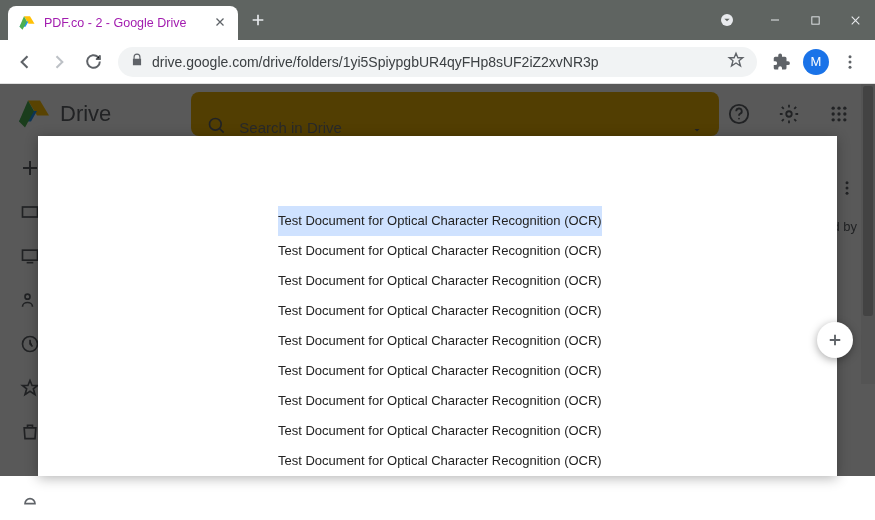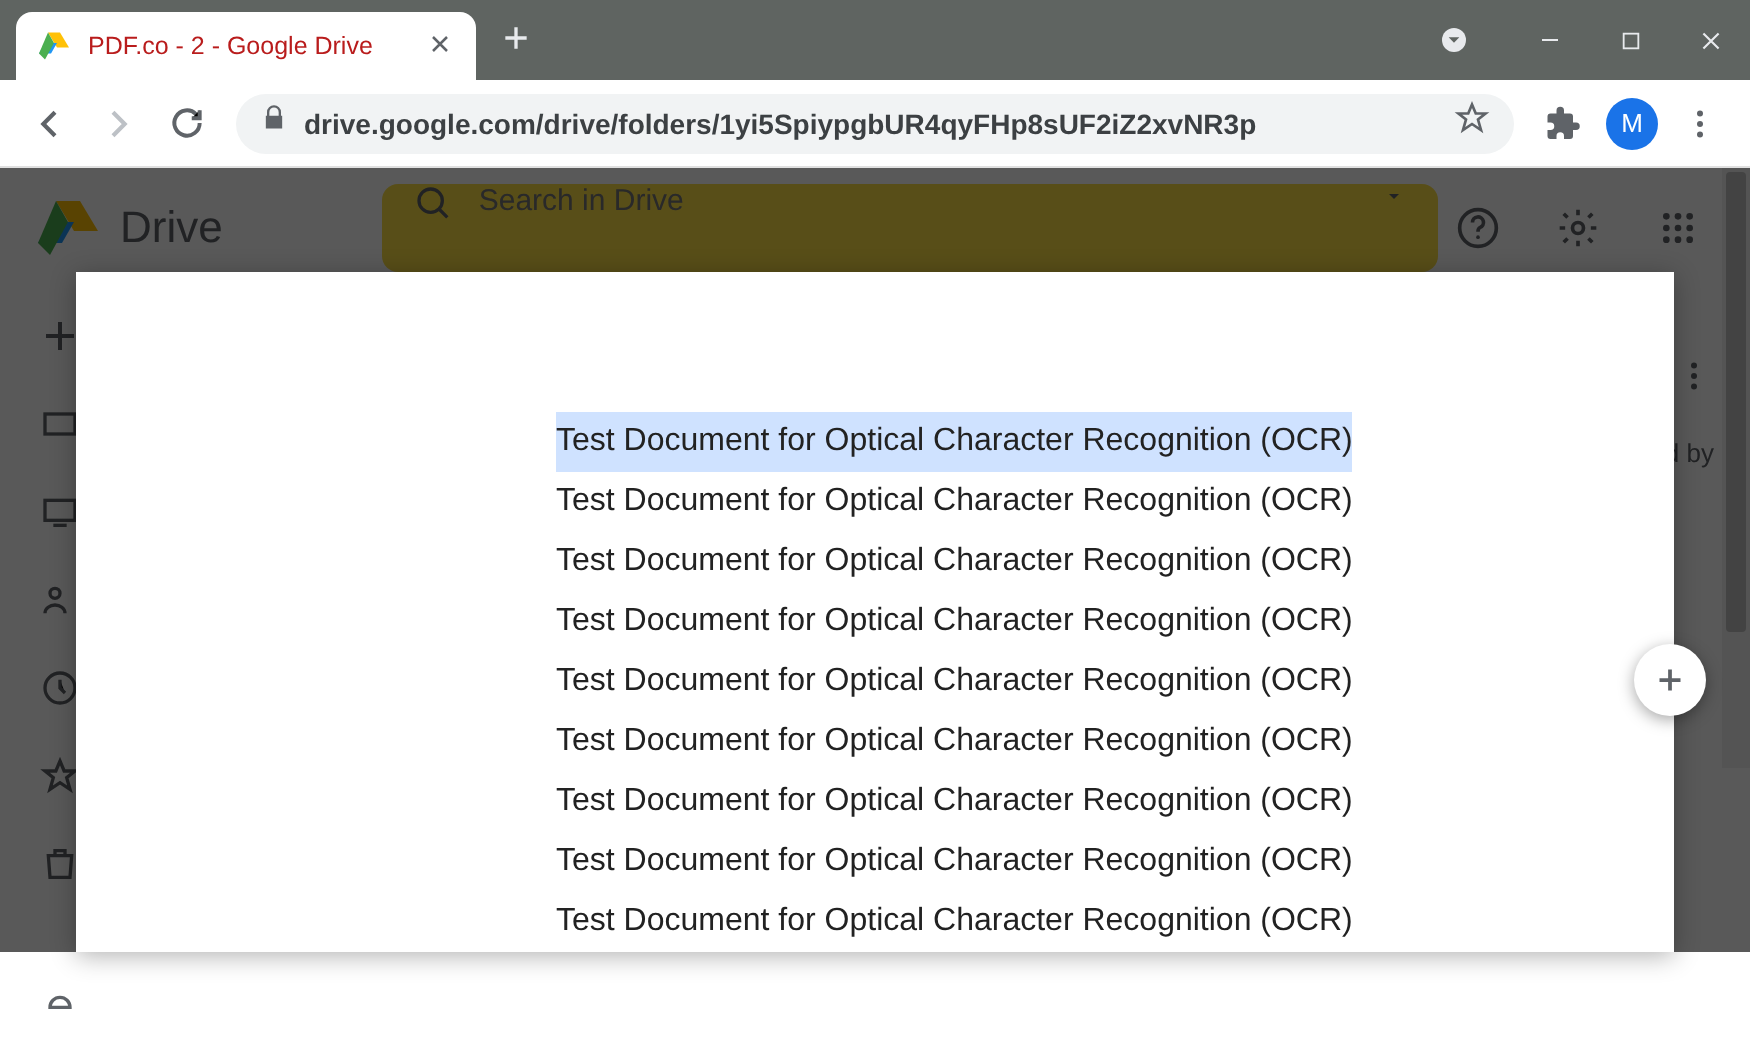--- a/index.html
+++ b/index.html
@@ -2,63 +2,63 @@
 <html><head>
 <meta charset="utf-8">
 <style>
   * { margin: 0; padding: 0; box-sizing: border-box; font-family: Arial, sans-serif; }
   body { width: 875px; height: 520px; overflow: hidden; background: #fff; position: relative; }
 
   
   .titlebar { height: 40px; background: #5f6461; display: flex; align-items: flex-end; }
   .tab { background: #fff; height: 34px; margin-left: 8px; border-radius: 8px 8px 0 0; display: flex; align-items: center; padding: 0 10px; min-width: 230px; position: relative; }
   .tab-favicon { width: 18px; height: 18px; margin-right: 8px; }
-  .tab-title { font-size: 12.5px; color: #b91c1c; flex: 1; }
+  .tab-title { font-size: 12.5px; color: #a21caf; flex: 1; }
   .tab-close { font-size: 14px; color: #5f6368; cursor: pointer; padding: 2px; }
   .newtab { color: #e8eaed; margin-left: 12px; margin-bottom: 8px; cursor: pointer; }
   .win-controls { margin-left: auto; display: flex; align-items: center; height: 40px; }
   .win-btn { width: 40px; height: 40px; display: flex; align-items: center; justify-content: center; color: #e8eaed; cursor: pointer; }
   .win-cone { margin-right: 8px; }
 
   
   .toolbar { height: 44px; background: #fff; display: flex; align-items: center; padding: 0 8px; border-bottom: 1px solid #e0e0e0; }
   .nav-btn { width: 34px; height: 34px; display: flex; align-items: center; justify-content: center; color: #5f6368; cursor: pointer; border-radius: 50%; }
   .nav-btn.disabled { color: #bdc1c6; }
   .omnibox { flex: 1; height: 30px; background: #f1f3f4; border-radius: 15px; display: flex; align-items: center; padding: 0 12px; margin: 0 8px; }
   .lock-icon { color: #5f6368; margin-right: 8px; }
-  .url-text { font-size: 14px; color: #3c4043; flex: 1; font-weight: bold; }
+  .url-text { font-size: 14px; color: #3c4043; flex: 1; }
   .star-icon { color: #5f6368; cursor: pointer; }
   .ext-btn { width: 34px; height: 34px; display: flex; align-items: center; justify-content: center; color: #5f6368; cursor: pointer; }
   .avatar { width: 26px; height: 26px; background: #1a73e8; color: #fff; border-radius: 50%; display: flex; align-items: center; justify-content: center; font-size: 13px; cursor: pointer; margin: 0 4px; }
   .menu-dots { width: 34px; height: 34px; display: flex; align-items: center; justify-content: center; color: #5f6368; cursor: pointer; }
 
   
   .content { position: relative; height: 392px; background: #fff; }
 
   
   .dim { position: absolute; inset: 0; background: rgba(0,0,0,0.65); z-index: 1; }
 
   
   .drive-header { height: 60px; display: flex; align-items: center; padding: 0 16px; }
   .drive-logo { display: flex; align-items: center; gap: 8px; }
   .drive-logo-text { font-size: 22px; color: #5f6368; }
-  .drive-search { flex: 1; max-width: 720px; margin-left: 80px; height: 44px; background: #fde047; border-radius: 8px; display: flex; align-items: flex-start; padding: 0 16px; gap: 12px; }
+  .drive-search { flex: 1; max-width: 720px; margin-left: 80px; height: 44px; background: #eab308; border-radius: 8px; display: flex; align-items: flex-end; padding: 0 16px; gap: 12px; }
   .drive-search input { border: none; background: transparent; outline: none; font-size: 15px; flex: 1; color: #5f6368; }
   .drive-icons { display: flex; gap: 10px; margin-left: auto; align-items: center; }
   .drive-icon-btn { width: 40px; height: 40px; display: flex; align-items: center; justify-content: center; color: #5f6368; cursor: pointer; border-radius: 50%; }
 
   .drive-sidebar { position: absolute; left: 0; top: 60px; width: 60px; height: 376px; }
   .sidebar-icon { width: 40px; height: 40px; margin: 4px 10px; display: flex; align-items: center; justify-content: center; color: #5f6368; }
 
   .right-panel-icon { position: absolute; right: 8px; top: 84px; width: 40px; height: 40px; display: flex; align-items: center; justify-content: center; color: #5f6368; }
 
   
   .preview { position: absolute; left: 38px; top: 52px; right: 38px; bottom: 0; background: #fff; z-index: 2; box-shadow: 0 2px 12px rgba(0,0,0,0.3); }
   .doc-content { padding: 70px 0 0 240px; }
-  .doc-line { font-size: 16px; color: #222; line-height: 30px; }
+  .doc-line { font-size: 13px; color: #222; line-height: 30px; }
   .doc-line.selected { background: #cfe2ff; display: inline-block; }
 
   
   .fab { position: absolute; right: 22px; top: 238px; width: 36px; height: 36px; background: #fff; border-radius: 50%; box-shadow: 0 2px 8px rgba(0,0,0,0.35); display: flex; align-items: center; justify-content: center; color: #5f6368; z-index: 3; cursor: pointer; }
 
   
   .scrollbar { position: absolute; right: 0; top: 0; width: 14px; height: 300px; background: #f1f1f1; z-index: 0; }
   .scroll-thumb { position: absolute; right: 2px; top: 2px; width: 10px; height: 230px; background: #c1c1c1; border-radius: 2px; }
 
   

